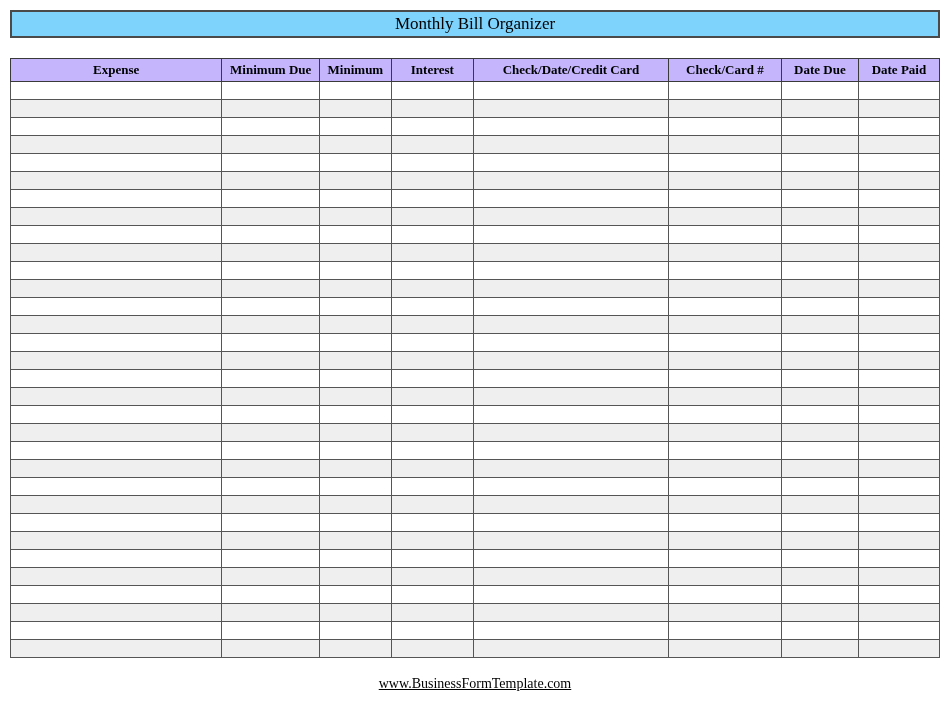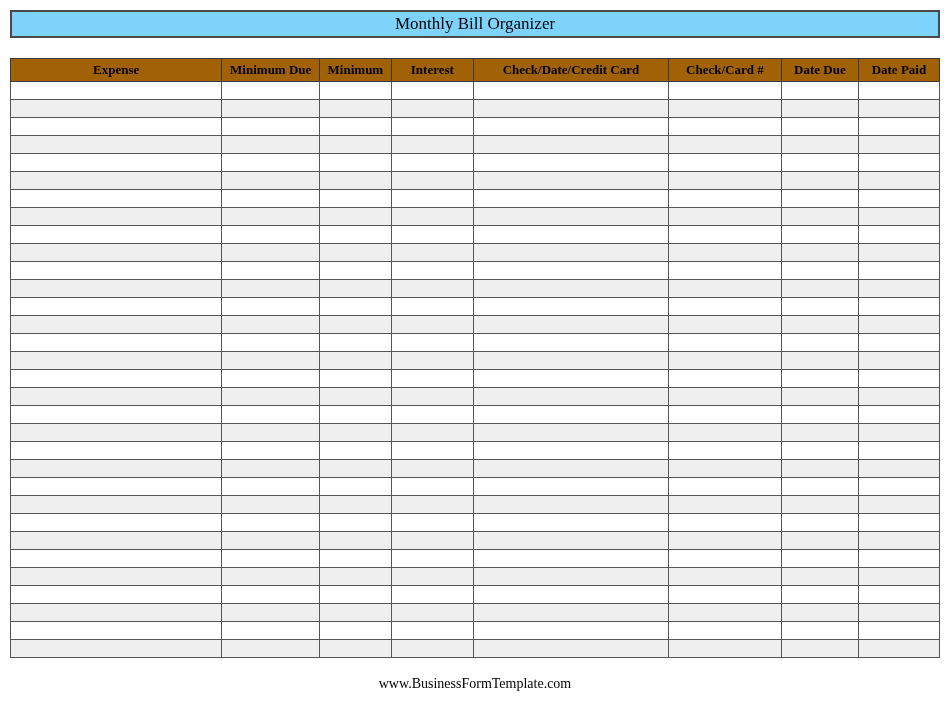--- a/index.html
+++ b/index.html
@@ -19,21 +19,21 @@
     padding: 2px 0;
     font-size: 17px;
   }
   .gap { height: 20px; }
   table {
     width: 100%;
     border-collapse: collapse;
     table-layout: fixed;
   }
   th {
-    background: #a16207;
+    background: #c4b5fd;
     border: 1px solid #3a3a3a;
     font-family: "Times New Roman", Times, serif;
     font-weight: bold;
     font-size: 13px;
     padding: 3px 2px;
     text-align: center;
     white-space: nowrap;
     overflow: hidden;
   }
   td {
@@ -46,20 +46,21 @@
   }
   tr.plain td {
     background: #ffffff;
   }
   .footer {
     text-align: center;
     font-family: "Times New Roman", Times, serif;
     font-size: 14px;
     padding-top: 18px;
     color: #000;
+    text-decoration: underline;
   }
   .col-expense  { width: 206px; }
   .col-amount   { width: 95px; }
   .col-interest { width: 70px; }
   .col-minimum  { width: 80px; }
   .col-method   { width: 190px; }
   .col-checknum { width: 110px; }
   .col-datedue  { width: 75px; }
   .col-datepaid { width: 79px; }
 </style>

